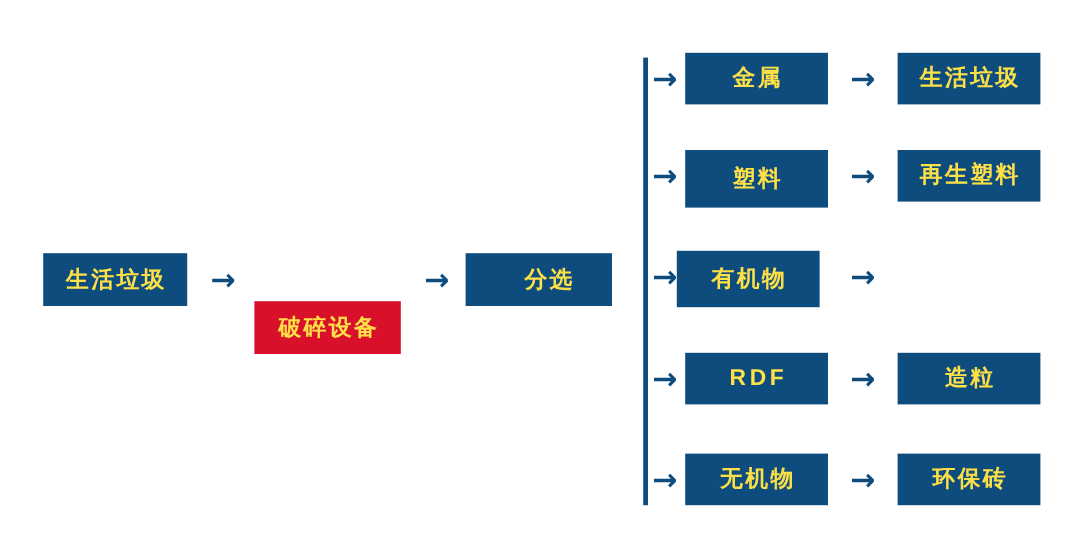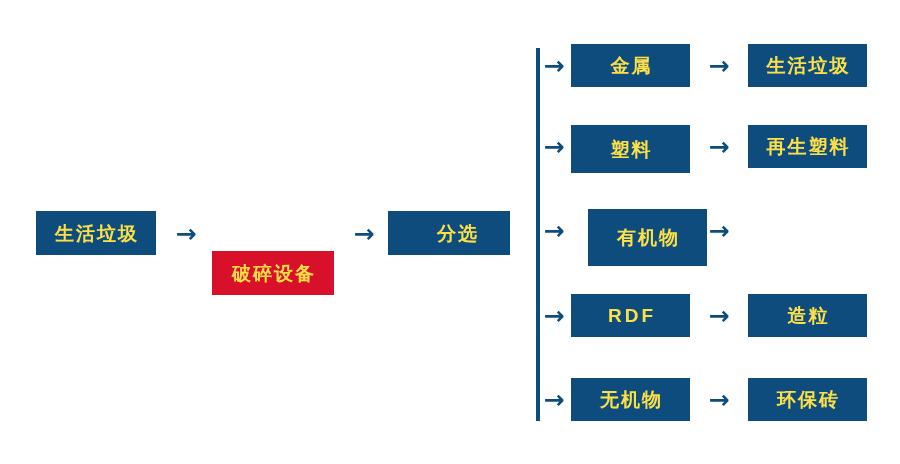--- a/index.html
+++ b/index.html
@@ -85,21 +85,21 @@
   <div class="box" style="left:571px; top:44px; width:119px; height:43px;">金属</div>
   <div class="arrow" style="left:702px; top:47px; width:34px; height:36px;">→</div>
   <div class="box" style="left:748px; top:44px; width:119px; height:43px;">生活垃圾</div>
 
   <div class="arrow" style="left:538px; top:128px; width:32px; height:36px;">→</div>
   <div class="box" style="left:571px; top:125px; width:119px; height:48px;">塑料</div>
   <div class="arrow" style="left:702px; top:128px; width:34px; height:36px;">→</div>
   <div class="box" style="left:748px; top:125px; width:119px; height:43px;">再生塑料</div>
 
   <div class="arrow" style="left:538px; top:212px; width:32px; height:36px;">→</div>
-  <div class="box" style="left:588px; top:209px; width:119px; height:57px;">有机物</div>
+  <div class="box" style="left:564px; top:209px; width:119px; height:47px;">有机物</div>
   <div class="arrow" style="left:702px; top:212px; width:34px; height:36px;">→</div>
 
   <div class="arrow" style="left:538px; top:297px; width:32px; height:36px;">→</div>
   <div class="box latin" style="left:571px; top:294px; width:119px; height:43px;">RDF</div>
   <div class="arrow" style="left:702px; top:297px; width:34px; height:36px;">→</div>
   <div class="box" style="left:748px; top:294px; width:119px; height:43px;">造粒</div>
 
   <div class="arrow" style="left:538px; top:381px; width:32px; height:36px;">→</div>
   <div class="box" style="left:571px; top:378px; width:119px; height:43px;text-align:center;">无机物</div>
   <div class="arrow" style="left:702px; top:381px; width:34px; height:36px;">→</div>

